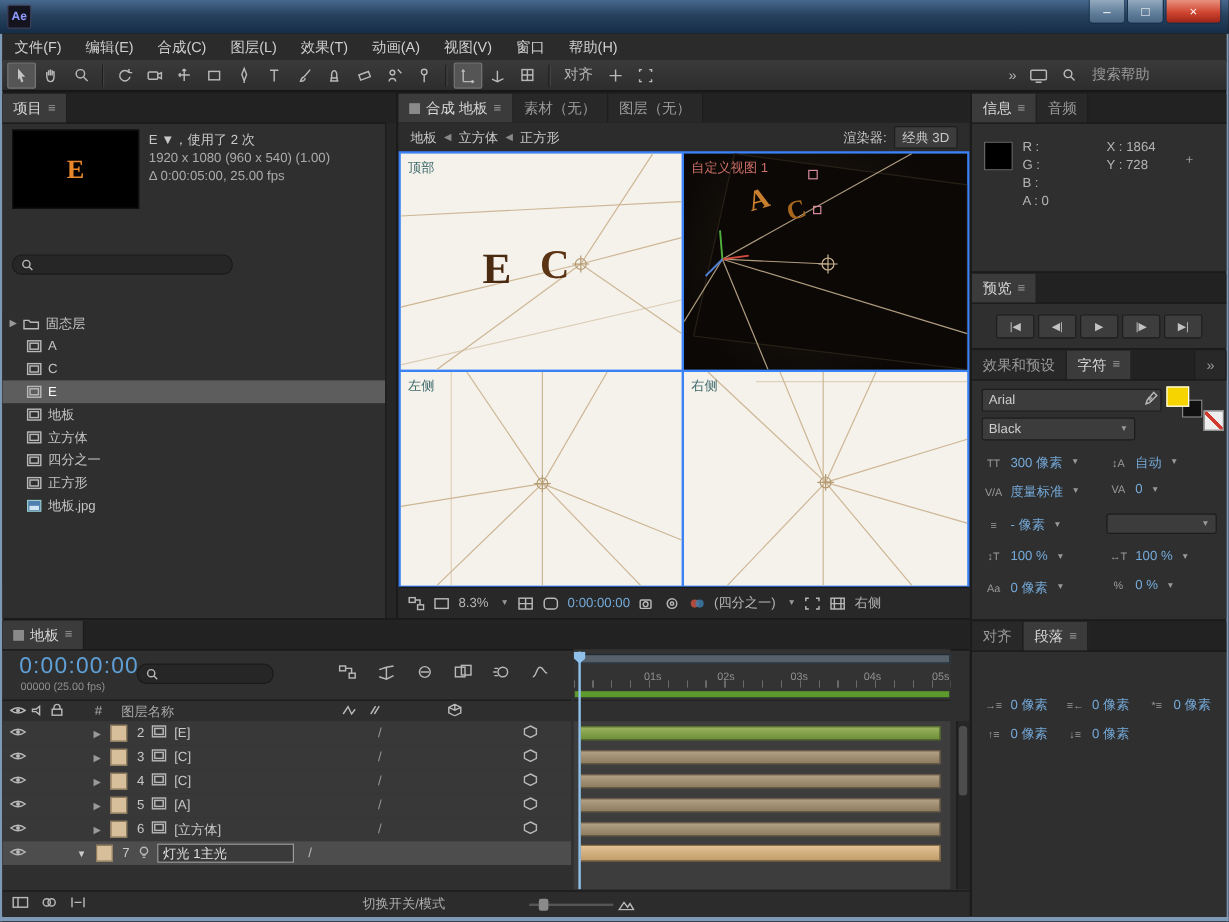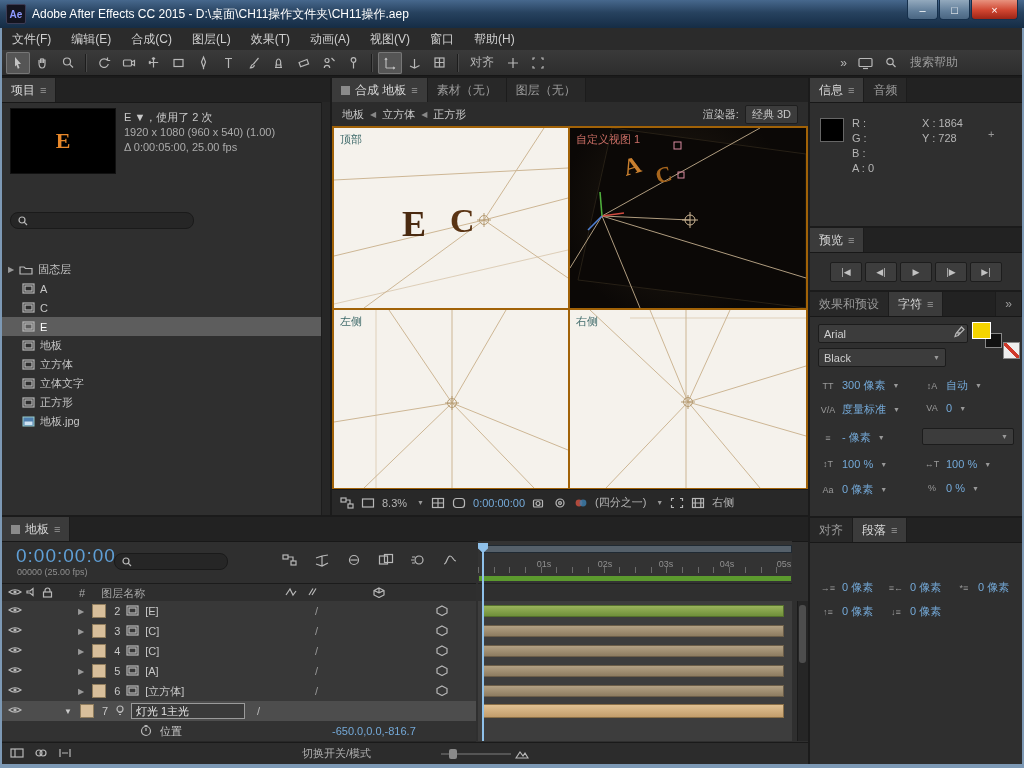--- a/index.html
+++ b/index.html
@@ -37,21 +37,21 @@
   .pinfo{position:absolute;left:122px;top:32px;color:#ababab;line-height:15px;font-size:11px}
   .searchbox{display:flex;align-items:center;gap:4px;background:#262626;border:1px solid #1a1a1a;border-radius:8px;height:15px;padding:0 6px;color:#8a8a8a}
   .colhead{position:absolute;left:0;right:8px;top:164px;height:18px;background:#262626;border-top:1px solid #1b1b1b;border-bottom:1px solid #1b1b1b;display:flex;align-items:center;padding-left:26px;color:#b0b0b0}
   .plist{position:absolute;left:0;right:8px;top:182px;bottom:28px;background:#2f2f2f}
   .prow{height:19px;display:flex;align-items:center;gap:5px;padding-left:6px;color:#c4c4c4}
   .prow.sel{background:#5d5d5d;color:#fff}
   .pfoot{position:absolute;left:0;right:0;bottom:0;height:26px;background:#282828;border-top:1px solid #1a1a1a;display:flex;align-items:center;gap:8px;padding:0 8px}
   .vstrip{position:absolute;right:0;top:24px;bottom:0;width:8px;background:#262626;border-left:1px solid #1c1c1c}
   
   .crumbbar{position:absolute;left:0;right:0;top:24px;height:24px;background:#2c2c2c;border-bottom:1px solid #181818;display:flex;align-items:center;gap:6px;padding:0 10px}
-  .vpwrap{position:absolute;left:0;right:0;top:48px;bottom:25px;background:#a16207}
+  .vpwrap{position:absolute;left:0;right:0;top:48px;bottom:25px;background:#3b82f6}
   .vp{position:absolute;background:#f5f2ec}
   .vp.dark{background:radial-gradient(circle at 45% 45%,#231c13 0%,#0b0806 70%)}
   .vplabel{position:absolute;left:6px;top:4px;font-size:11px;color:#3e6a6a;z-index:2}
   .vplabel.red{color:#cc6f66}
   .cstat{position:absolute;left:0;right:0;bottom:0;height:25px;background:#282828;border-top:1px solid #181818;display:flex;align-items:center;gap:7px;padding:0 8px;color:#b5b5b5}
   
   .ibody{position:absolute;left:0;right:0;top:24px;bottom:0}
   .swatch{position:absolute;left:10px;top:16px;width:22px;height:22px;background:#000;border:1px solid #666}
   .transport{display:flex;gap:3px;justify-content:center;padding-top:10px}
   .tpbtn{min-width:24px;height:18px;background:#3d3d3d;border:1px solid #1d1d1d;border-radius:2px;color:#c2c2c2;display:flex;align-items:center;justify-content:center;font-size:9px;padding:0 3px}
@@ -85,21 +85,20 @@
 </style>
 </head>
 <body>
 
 <div class="frame" style="left:0;top:28px;width:2px;height:740px"></div>
 <div class="frame" style="right:0;top:28px;width:2px;height:740px"></div>
 <div class="frame" style="left:0;bottom:0;width:1024px;height:4px"></div>
 
 <div class="titlebar">
   <span class="aebadge">Ae</span>
-  <span>Adobe After Effects CC 2015 - D:\桌面\CH11操作文件夹\CH11操作.aep</span>
   <span class="wbtns">
     <span class="wbtn">–</span>
     <span class="wbtn">□</span>
     <span class="wbtn close">×</span>
   </span>
 </div>
 
 <div class="menubar">
   <span class="menu-item">文件(F)</span>
   <span class="menu-item">编辑(E)</span>
@@ -299,21 +298,21 @@
           <rect x="1" y="1" width="11" height="9"></rect>
           <rect x="3" y="3" width="7" height="5"></rect>
         </svg>
       <span>立方体</span>
     </div>
     <div class="prow" style="padding-left:20px">
       <svg class="si" width="13" height="11">
           <rect x="1" y="1" width="11" height="9"></rect>
           <rect x="3" y="3" width="7" height="5"></rect>
         </svg>
-      <span>立体文字</span>
+      <span>四分之一</span>
     </div>
     <div class="prow" style="padding-left:20px">
       <svg class="si" width="13" height="11">
           <rect x="1" y="1" width="11" height="9"></rect>
           <rect x="3" y="3" width="7" height="5"></rect>
         </svg>
       <span>正方形</span>
     </div>
     <div class="prow" style="padding-left:20px">
       <svg width="13" height="11">
@@ -828,28 +827,20 @@
       <span style="margin-left:8px;width:12px">7</span>
       <span><svg class="si" width="12" height="12">
             <circle cx="6" cy="5" r="3"></circle>
             <path d="M4.5 8.5 H7.5 M5 10.5 H7"></path>
           </svg></span>
       <span class="namebox" style="margin-left:5px">
           <span>灯光 1主光</span>
         </span>
       <span style="margin-left:12px;color:#bbb">/</span>
     </div>
-    <div class="tl-row prop" style="top:120px">
-      <span style="margin-left:138px"><svg class="si" width="12" height="13">
-            <circle cx="6" cy="7" r="4.5"></circle>
-            <path d="M6 7 V4 M4.5 1.5 H7.5"></path>
-          </svg></span>
-      <span style="margin-left:8px">位置</span>
-      <span class="blue" style="margin-left:150px">-650.0,0.0,-816.7</span>
-    </div>
   </div>
 
   <div class="graph">
     <div class="gbar" style="top:4px;background:linear-gradient(#9ab45c,#6f8f3a);border-color:#55702c"></div>
     <div class="gbar" style="top:24px"></div>
     <div class="gbar" style="top:44px"></div>
     <div class="gbar" style="top:64px"></div>
     <div class="gbar" style="top:84px"></div>
     <div class="gbar sel" style="top:103px;height:14px"></div>
   </div>

